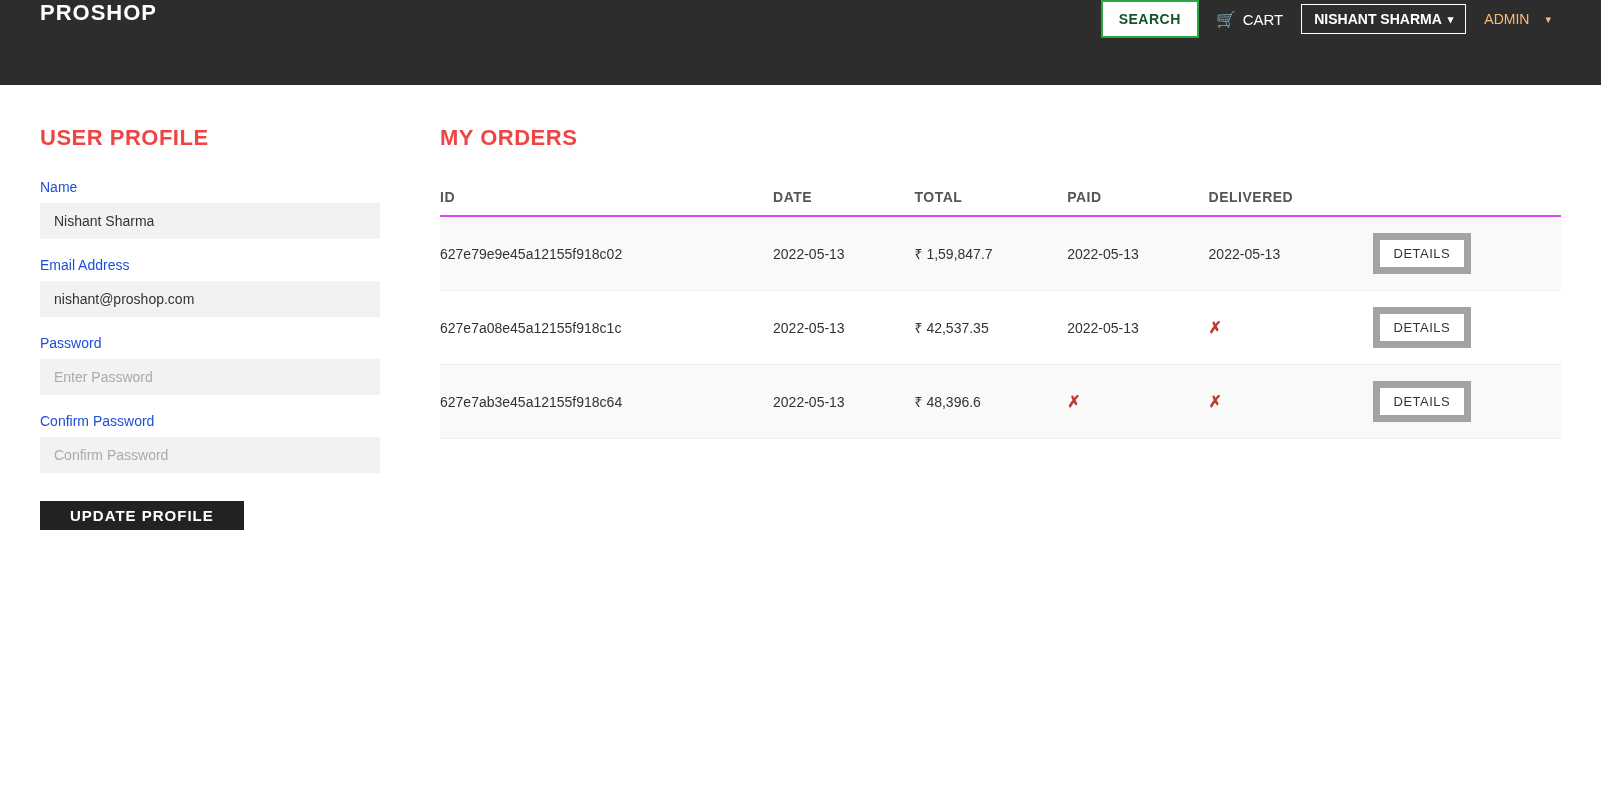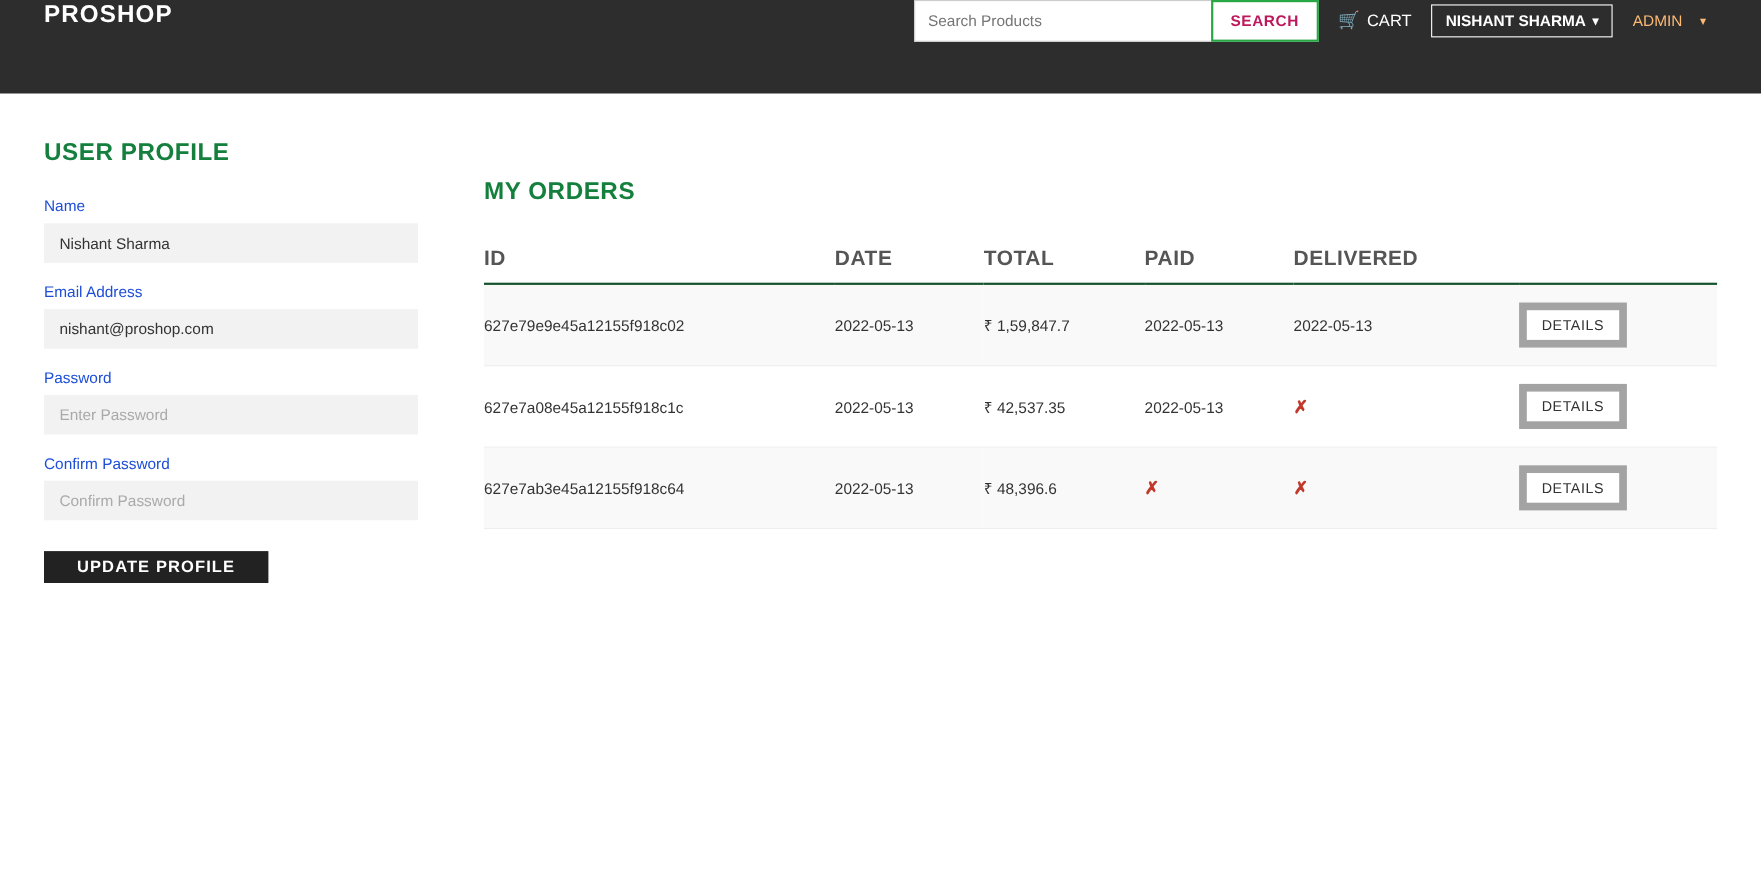--- a/index.html
+++ b/index.html
@@ -37,21 +37,21 @@
       border-right: none;
       font-size: 14px;
       outline: none;
       background: #fff;
     }
     .search-btn {
       height: 38px;
       padding: 0 16px;
       background: #fff;
       border: 2px solid #28a745;
-      color: #be185d;
+      color: #14532d;
       font-weight: bold;
       font-size: 14px;
       cursor: pointer;
       letter-spacing: 0.5px;
     }
     .cart-btn {
       display: flex;
       align-items: center;
       gap: 6px;
       color: #fff;
@@ -95,21 +95,21 @@
     }
 
     
     .profile-section {
       width: 340px;
       flex-shrink: 0;
     }
     .section-title {
       font-size: 22px;
       font-weight: bold;
-      color: #15803d;
+      color: #ef4444;
       margin-bottom: 28px;
       letter-spacing: 0.5px;
     }
     .field-label {
       font-size: 14px;
       color: #1d4ed8;
       margin-bottom: 8px;
     }
     .field-input {
       width: 100%;
@@ -130,34 +130,33 @@
       font-size: 15px;
       font-weight: bold;
       letter-spacing: 1px;
       cursor: pointer;
       margin-top: 10px;
     }
 
     
     .orders-section {
       flex: 1;
-      margin-top: 36px;
     }
     .orders-table {
       width: 100%;
       border-collapse: collapse;
       margin-top: 10px;
     }
     .orders-table th {
       text-align: left;
-      font-size: 19px;
+      font-size: 14px;
       font-weight: bold;
       color: #555;
       padding: 10px 10px 10px 0;
-      border-bottom: 2px solid #14532d;
+      border-bottom: 2px solid #d946ef;
       letter-spacing: 0.5px;
     }
     .orders-table td {
       padding: 16px 10px 16px 0;
       font-size: 14px;
       color: #333;
       border-bottom: 1px solid #eee;
       vertical-align: middle;
     }
     .orders-table tr:nth-child(odd) td { background: #f9f9f9; }
@@ -173,21 +172,20 @@
     }
     .red-x { color: #c0392b; font-size: 16px; font-weight: bold; }
   </style>
 </head>
 <body>
 
 <nav class="navbar">
   <span class="navbar-brand">PROSHOP</span>
   <div class="navbar-right">
     <div class="search-wrapper">
-      <input class="search-input" type="text" placeholder="Search Products" style="">
       <button class="search-btn">SEARCH</button>
     </div>
     <button class="cart-btn">
       <span class="cart-icon">🛒</span>
       <span>CART</span>
     </button>
     <button class="user-btn">
       <span>NISHANT SHARMA</span>
       <span class="dropdown-arrow">▾</span>
     </button>

